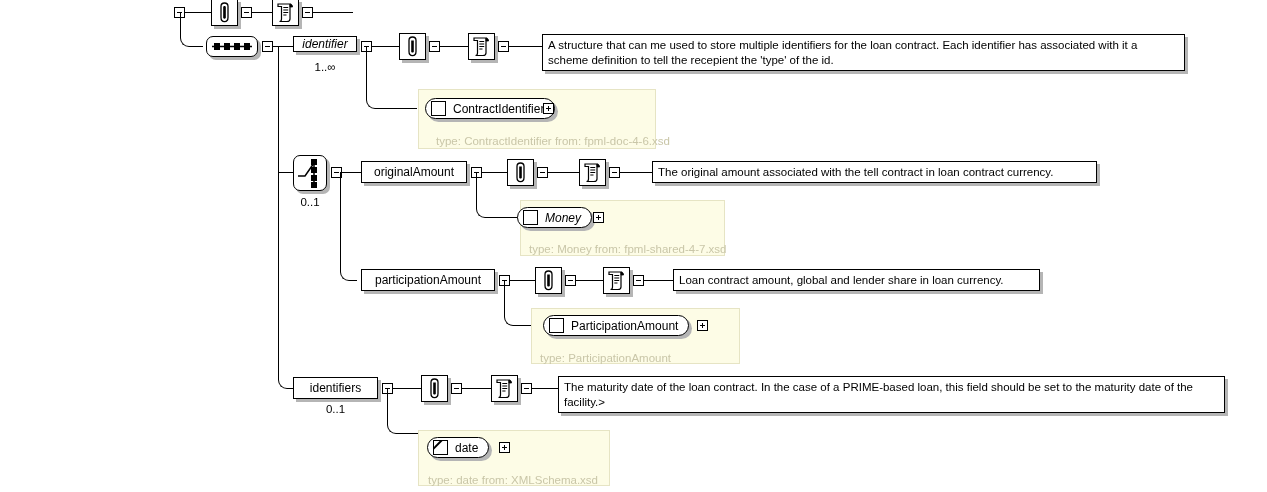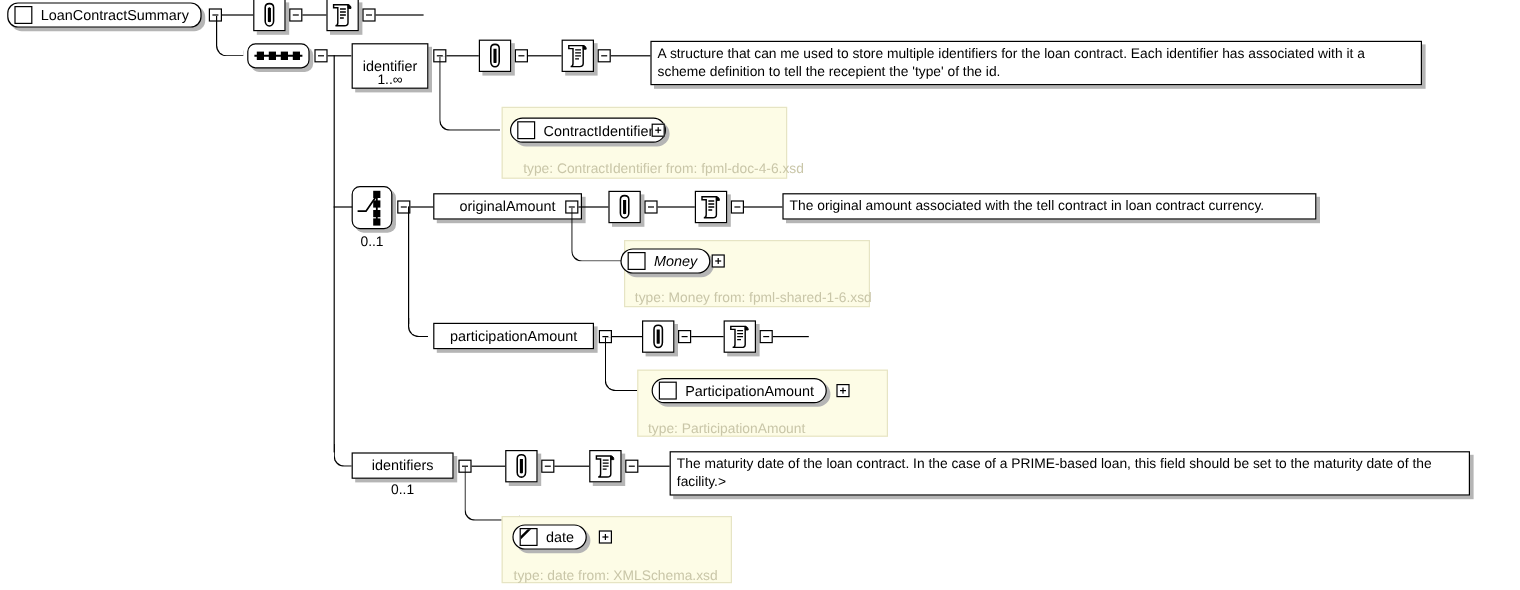--- a/index.html
+++ b/index.html
@@ -174,24 +174,20 @@
     font-size: 11.5px;
     color: #c9c6a8;
     white-space: nowrap;
   }
 </style>
 </head>
 <body>
 
 <div id="canvas">
 
-  <div class="type-box root" style="left:6px; top:2px; height:21px;">
-    <span class="ico-square"></span>
-    <span>LoanContractSummary</span>
-  </div>
   <div class="expander" style="left:174px; top:7px;"></div>
 
   <div class="line-h" style="left:185px; top:12px; width:32px;"></div>
 
   <div class="icon-box" style="left:211px; top:-1px;">
     <svg width="25" height="25" viewBox="0 0 25 25">
       <path d="M12.5 3 C10.4 3 9 4.4 9 6.3 L9 17.5 C9 20 10.6 21.6 12.5 21.6 C14.4 21.6 16 20 16 17.5 L16 6.3 C16 4.4 14.6 3 12.5 3 Z" fill="none" stroke="#000" stroke-width="1.3"></path>
       <path d="M12.5 6 L12.5 18.4" stroke="#000" stroke-width="1.3" fill="none"></path>
       <path d="M11.2 6.6 L11.2 17.8 C11.2 18.8 13.8 18.8 13.8 17.8 L13.8 6.6" fill="#000" stroke="none"></path>
     </svg>
@@ -220,21 +216,21 @@
       <rect x="27" y="6" width="6" height="7" fill="#000"></rect>
       <rect x="37" y="6" width="6" height="7" fill="#000"></rect>
     </svg>
   </div>
   <div class="expander" style="left:262px; top:41px;"></div>
 
   <div class="line-h" style="left:273px; top:46px; width:20px;"></div>
   <div class="line-v" style="left:278px; top:46px; height:331px;"></div>
   <div class="elbow" style="left:278px; top:370px; width:16px; height:18px;"></div>
 
-  <div class="el-box" style="left:293px; top:36px; width:64px; height:38px;">identifier</div>
+  <div class="el-box" style="left:293px; top:36px; width:64px; height:16px;font-style:italic;">identifier</div>
   <div class="card" style="left:293px; top:61px; width:64px;">1..∞</div>
   <div class="expander" style="left:361px; top:41px;"></div>
   <div class="line-h" style="left:372px; top:46px; width:28px;"></div>
 
   <div class="icon-box" style="left:399px; top:33px;">
     <svg width="25" height="25" viewBox="0 0 25 25">
       <path d="M12.5 3 C10.4 3 9 4.4 9 6.3 L9 17.5 C9 20 10.6 21.6 12.5 21.6 C14.4 21.6 16 20 16 17.5 L16 6.3 C16 4.4 14.6 3 12.5 3 Z" fill="none" stroke="#000" stroke-width="1.3"></path>
       <path d="M11.2 6.6 L11.2 17.8 C11.2 18.8 13.8 18.8 13.8 17.8 L13.8 6.6" fill="#000"></path>
     </svg>
   </div>
@@ -274,21 +270,21 @@
       <rect x="17" y="26" width="6" height="6" fill="#000"></rect>
     </svg>
   </div>
   <div class="card" style="left:293px; top:196px; width:34px;">0..1</div>
   <div class="expander" style="left:331px; top:167px;"></div>
 
   <div class="line-h" style="left:342px; top:172px; width:20px;"></div>
   <div class="line-v" style="left:340px; top:172px; height:98px;"></div>
   <div class="elbow" style="left:340px; top:265px; width:16px; height:15px;"></div>
 
-  <div class="el-box" style="left:361px; top:161px; width:124px; height:22px;">originalAmount</div>
+  <div class="el-box" style="left:361px; top:161px; width:106px; height:22px;">originalAmount</div>
   <div class="expander" style="left:471px; top:167px;"></div>
   <div class="line-h" style="left:482px; top:172px; width:26px;"></div>
 
   <div class="icon-box" style="left:507px; top:159px;">
     <svg width="25" height="25" viewBox="0 0 25 25">
       <path d="M12.5 3 C10.4 3 9 4.4 9 6.3 L9 17.5 C9 20 10.6 21.6 12.5 21.6 C14.4 21.6 16 20 16 17.5 L16 6.3 C16 4.4 14.6 3 12.5 3 Z" fill="none" stroke="#000" stroke-width="1.3"></path>
       <path d="M11.2 6.6 L11.2 17.8 C11.2 18.8 13.8 18.8 13.8 17.8 L13.8 6.6" fill="#000"></path>
     </svg>
   </div>
   <div class="expander" style="left:537px; top:167px;"></div>
@@ -307,21 +303,21 @@
   <div class="doc-box" style="left:652px; top:161px; width:445px; height:22px;">The original amount associated with the tell contract in loan contract currency.</div>
 
   <div class="elbow" style="left:476px; top:173px; width:45px; height:44px;"></div>
 
   <div class="type-panel" style="left:520px; top:200px; width:205px; height:56px;"></div>
   <div class="type-box" style="left:517px; top:207px; height:21px;font-style:italic;">
     <span class="ico-square"></span>
     <span>Money</span>
   </div>
   <div class="expander plus" style="left:593px; top:212px;"></div>
-  <div class="type-caption" style="left:529px; top:243px;">type: Money from: fpml-shared-1-6.xsd</div>
+  <div class="type-caption" style="left:529px; top:243px;">type: Money from: fpml-shared-4-7.xsd</div>
 
   <div class="el-box" style="left:361px; top:269px; width:134px; height:22px;">participationAmount</div>
   <div class="expander" style="left:499px; top:275px;"></div>
   <div class="line-h" style="left:510px; top:280px; width:26px;"></div>
 
   <div class="icon-box" style="left:535px; top:267px;">
     <svg width="25" height="25" viewBox="0 0 25 25">
       <path d="M12.5 3 C10.4 3 9 4.4 9 6.3 L9 17.5 C9 20 10.6 21.6 12.5 21.6 C14.4 21.6 16 20 16 17.5 L16 6.3 C16 4.4 14.6 3 12.5 3 Z" fill="none" stroke="#000" stroke-width="1.3"></path>
       <path d="M11.2 6.6 L11.2 17.8 C11.2 18.8 13.8 18.8 13.8 17.8 L13.8 6.6" fill="#000"></path>
     </svg>
@@ -332,20 +328,21 @@
   <div class="icon-box" style="left:603px; top:267px;">
     <svg width="25" height="25" viewBox="0 0 25 25">
       <path d="M5 4 L17 4 L17 19 C17 21 15.5 21.5 14 21.5 L6.5 21.5 C8 21.5 8.5 20.5 8.5 19 L8.5 6.5 L5 6.5 Z" fill="#fff" stroke="#000" stroke-width="1.2"></path>
       <path d="M10.3 7.5 L15.2 7.5 M10.3 10 L15.2 10 M10.3 12.5 L15.2 12.5 M10.3 15 L13.5 15" stroke="#000" stroke-width="1.1"></path>
       <path d="M17 4 C19 4 19.5 5.5 19.5 7 L17 7 Z" fill="#000" stroke="#000" stroke-width="0.8"></path>
     </svg>
   </div>
   <div class="expander" style="left:633px; top:275px;"></div>
   <div class="line-h" style="left:644px; top:280px; width:30px;"></div>
 
+  <div class="doc-box" style="left:673px; top:269px; width:367px; height:22px;">Loan contract amount, global and lender share in loan currency.</div>
 
   <div class="elbow" style="left:504px; top:281px; width:45px; height:44px;"></div>
 
   <div class="type-panel" style="left:531px; top:308px; width:209px; height:56px;"></div>
   <div class="type-box" style="left:543px; top:315px; height:21px;">
     <span class="ico-square"></span>
     <span>ParticipationAmount</span>
   </div>
   <div class="expander plus" style="left:697px; top:320px;"></div>
   <div class="type-caption" style="left:540px; top:352px;">type: ParticipationAmount</div>

